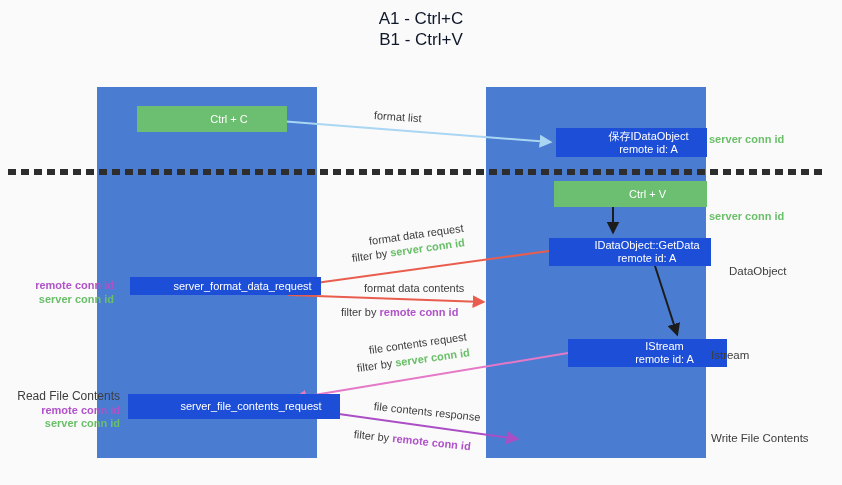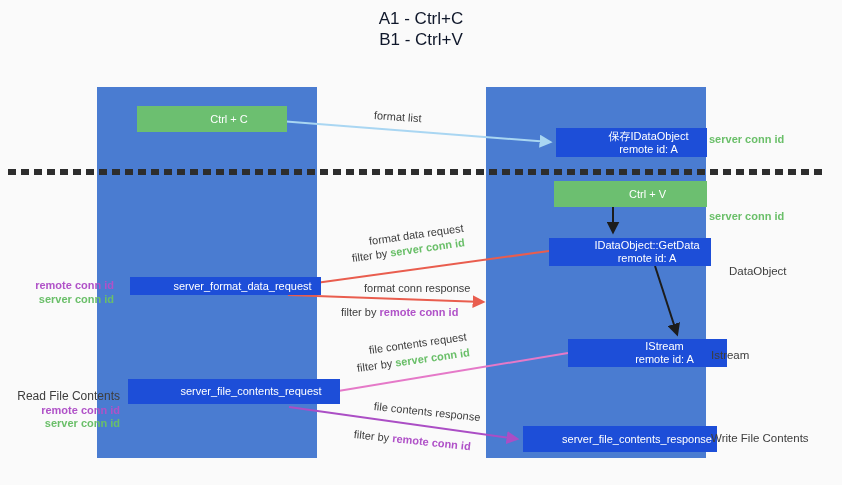--- a/index.html
+++ b/index.html
@@ -97,34 +97,31 @@
   <div class="node orange" style="left:130px; top:277px; width:157px; height:18px;">
     <div>server_format_data_request</div>
   </div>
 
 
   <div class="node orange" style="left:568px; top:339px; width:125px; height:28px;">
     <div>IStream</div>
     <div>remote id: A</div>
   </div>
 
-  <div class="node orange" style="left:128px; top:379px; width:178px; height:25px;">
+  <div class="node orange" style="left:128px; top:394px; width:178px; height:25px;">
     <div>server_file_contents_request</div>
   </div>
 
-  <div class="node orange" style="left:523px; top:426px; width:160px; height:26px;">
-    <div>server_file_contents_response</div>
-  </div>
 
   <div class="elabel" style="left:374px; top:109px; transform:rotate(4deg);">format list</div>
 
   <div class="elabel" style="left:369px; top:235px; transform:rotate(-8deg);">format data request</div>
   <div class="elabel" style="left:352px; top:252px; transform:rotate(-8deg);"><span>filter by</span> <span class="bold-green">server conn id</span></div>
 
-  <div class="elabel" style="left:364px; top:282px;">format conn response</div>
+  <div class="elabel" style="left:364px; top:282px;">format data contents</div>
   <div class="elabel" style="left:341px; top:306px;"><span>filter by</span> <span class="bold-purple">remote conn id</span></div>
 
   <div class="elabel" style="left:369px; top:344px; transform:rotate(-8deg);">file contents request</div>
   <div class="elabel" style="left:357px; top:362px; transform:rotate(-8deg);"><span>filter by</span> <span class="bold-green">server conn id</span></div>
 
   <div class="elabel" style="left:374px; top:400px; transform:rotate(6deg);">file contents response</div>
   <div class="elabel" style="left:354px; top:428px; transform:rotate(6deg);"><span>filter by</span> <span class="bold-purple">remote conn id</span></div>
 
   <div class="side bold-green" style="left:709px; top:133px; font-size:11px;">server conn id</div>
   <div class="side bold-green" style="left:709px; top:210px; font-size:11px;">server conn id</div>

